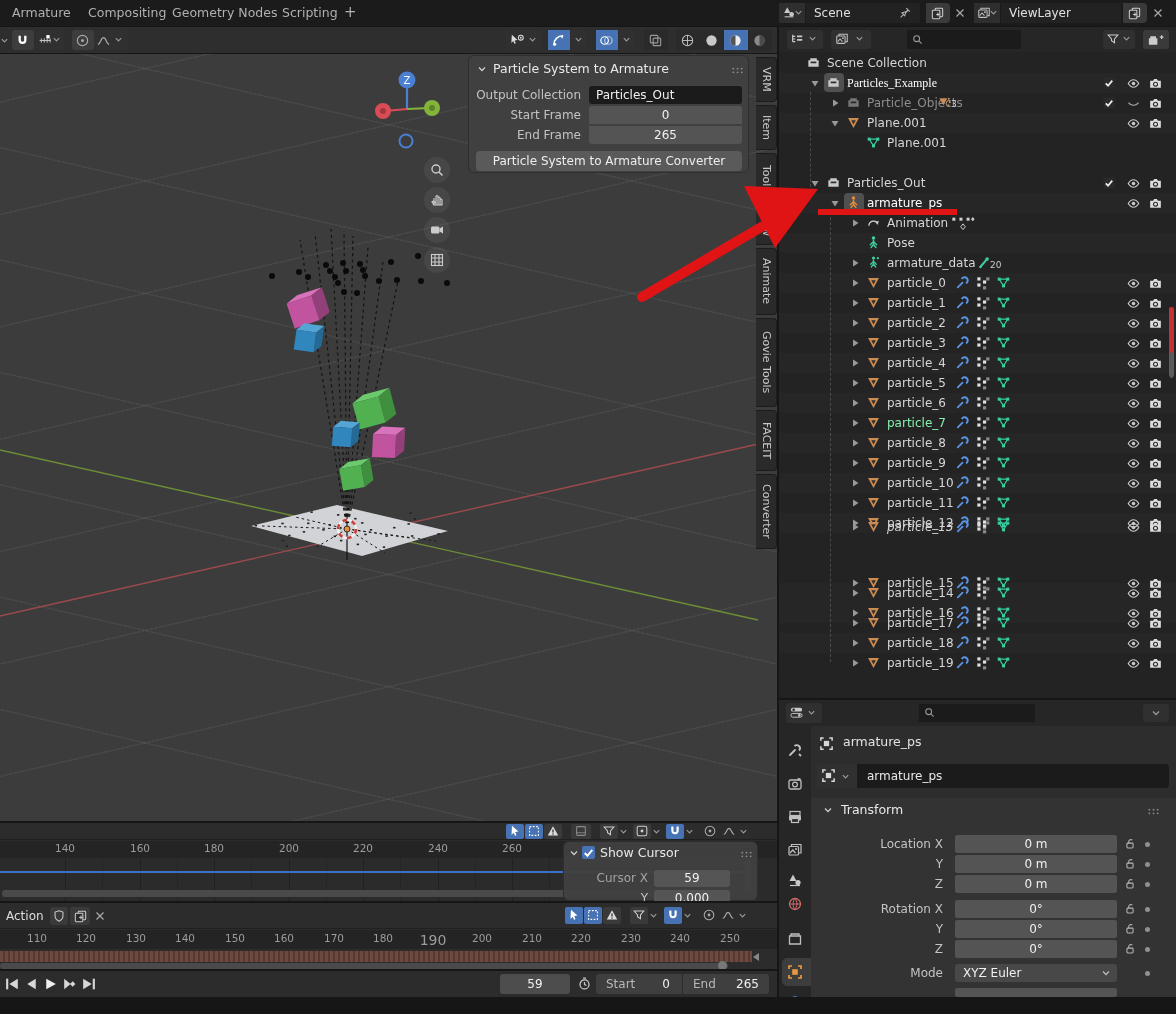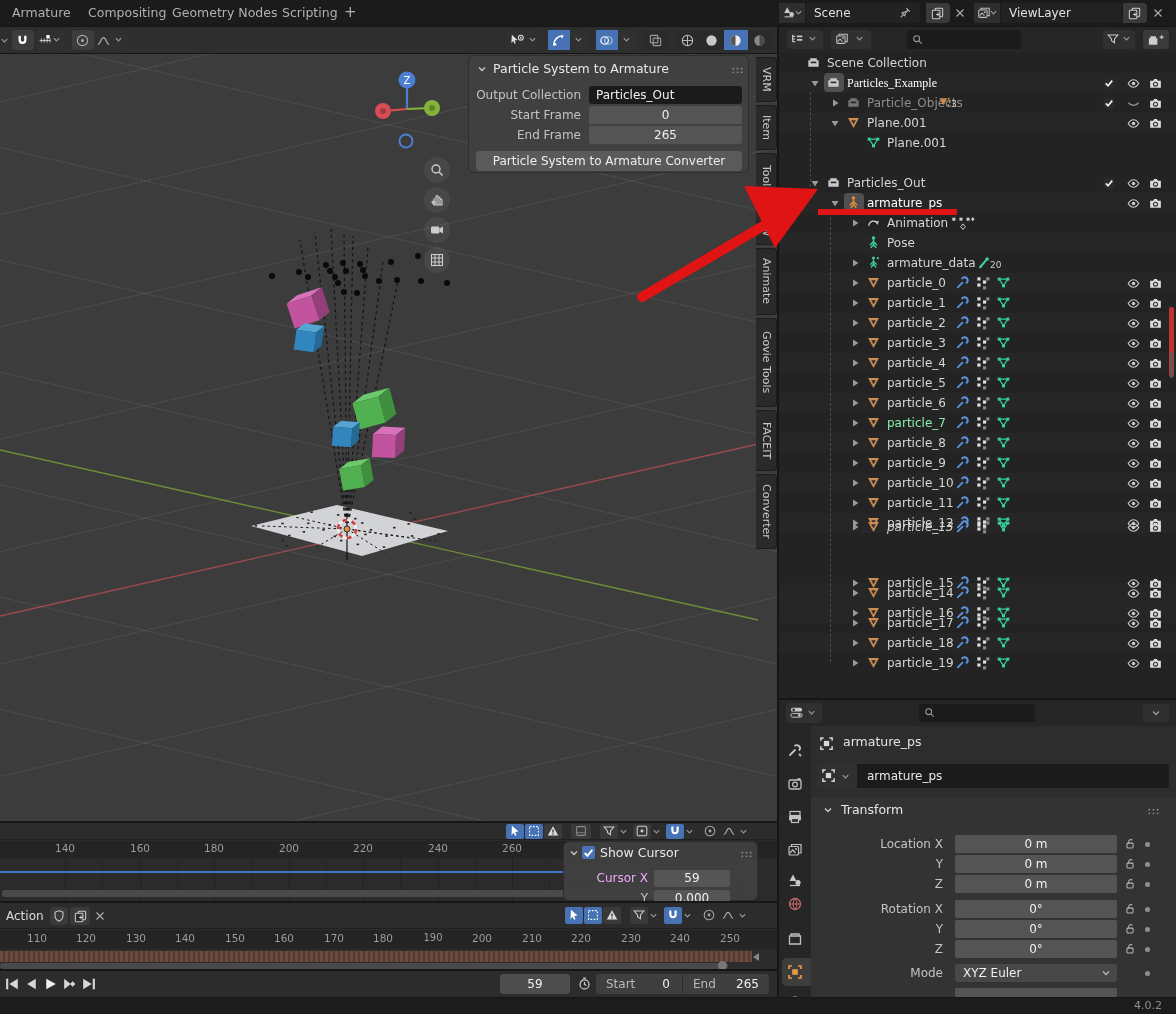--- a/index.html
+++ b/index.html
@@ -545,21 +545,21 @@
             <g fill="#8a8a8a">
               <circle cx="2.5" cy="2.5" r="1"></circle>
               <circle cx="7" cy="2.5" r="1"></circle>
               <circle cx="11.5" cy="2.5" r="1"></circle>
               <circle cx="2.5" cy="6.5" r="1"></circle>
               <circle cx="7" cy="6.5" r="1"></circle>
               <circle cx="11.5" cy="6.5" r="1"></circle>
             </g>
           </svg>
         </div>
-        <div class="abs" style="left: 0px; top: 28px; width: 84px; text-align: right; color: #f0abfc; line-height: 17px;">Cursor X</div>
+        <div class="abs" style="left: 0px; top: 28px; width: 84px; text-align: right; color: #a3a3a3; line-height: 17px;">Cursor X</div>
         <div class="abs" style="left: 90px; top: 28px; width: 76px; height: 17px; background: rgb(85, 85, 85); border-radius: 3px; color: rgb(240, 240, 240); text-align: center; line-height: 17px;">59</div>
         <div class="abs" style="left: 0px; top: 48px; width: 84px; text-align: right; color: rgb(195, 195, 195); line-height: 17px;">Y</div>
         <div class="abs" style="left: 90px; top: 48px; width: 76px; height: 17px; background: rgb(85, 85, 85); border-radius: 3px; color: rgb(240, 240, 240); text-align: center; line-height: 17px;">0.000</div>
       </div>
     </div>
  <div class="reg" id="dope">
       <div class="abs" style="left: 0px; top: 0px; width: 777px; height: 26px; background: rgb(44, 44, 44); border-bottom: 1px solid rgb(32, 32, 32);">
         <div class="abs" style="left: 6px; top: 0px; height: 26px; line-height: 26px; color: rgb(221, 221, 221);">Action</div>
         <div class="abs" style="left: 50px; top: 4px; width: 18px; height: 18px; background: rgb(58, 58, 58); border-radius: 3px;"></div>
         <div class="ic abs" style="left: 52px; top: 6px; width: 14px; height: 14px;">
@@ -651,21 +651,21 @@
       </div>
       <div class="abs" style="left: 0px; top: 27px; width: 777px; height: 19px; background: rgb(36, 36, 36);">
         <div class="abs" style="left: 22px; top: 2px; width: 30px; text-align: center; font-size: 10.5px; color: rgb(156, 156, 156);">110</div>
         <div class="abs" style="left: 71px; top: 2px; width: 30px; text-align: center; font-size: 10.5px; color: rgb(156, 156, 156);">120</div>
         <div class="abs" style="left: 121px; top: 2px; width: 30px; text-align: center; font-size: 10.5px; color: rgb(156, 156, 156);">130</div>
         <div class="abs" style="left: 170px; top: 2px; width: 30px; text-align: center; font-size: 10.5px; color: rgb(156, 156, 156);">140</div>
         <div class="abs" style="left: 220px; top: 2px; width: 30px; text-align: center; font-size: 10.5px; color: rgb(156, 156, 156);">150</div>
         <div class="abs" style="left: 269px; top: 2px; width: 30px; text-align: center; font-size: 10.5px; color: rgb(156, 156, 156);">160</div>
         <div class="abs" style="left: 319px; top: 2px; width: 30px; text-align: center; font-size: 10.5px; color: rgb(156, 156, 156);">170</div>
         <div class="abs" style="left: 368px; top: 2px; width: 30px; text-align: center; font-size: 10.5px; color: rgb(156, 156, 156);">180</div>
-        <div class="abs" style="left: 418px; top: 2px; width: 30px; text-align: center; font-size: 10px; color: rgb(156, 156, 156);">190</div>
+        <div class="abs" style="left: 418px; top: 2px; width: 30px; text-align: center; font-size: 14px; color: rgb(156, 156, 156);">190</div>
         <div class="abs" style="left: 467px; top: 2px; width: 30px; text-align: center; font-size: 10.5px; color: rgb(156, 156, 156);">200</div>
         <div class="abs" style="left: 517px; top: 2px; width: 30px; text-align: center; font-size: 10.5px; color: rgb(156, 156, 156);">210</div>
         <div class="abs" style="left: 566px; top: 2px; width: 30px; text-align: center; font-size: 10.5px; color: rgb(156, 156, 156);">220</div>
         <div class="abs" style="left: 616px; top: 2px; width: 30px; text-align: center; font-size: 10.5px; color: rgb(156, 156, 156);">230</div>
         <div class="abs" style="left: 665px; top: 2px; width: 30px; text-align: center; font-size: 10.5px; color: rgb(156, 156, 156);">240</div>
         <div class="abs" style="left: 715px; top: 2px; width: 30px; text-align: center; font-size: 10.5px; color: rgb(156, 156, 156);">250</div>
       </div>
       <div class="abs" style="left: 0px; top: 48px; width: 752px; height: 11px; background: repeating-linear-gradient(90deg, rgb(107, 74, 66) 0px, rgb(107, 74, 66) 3px, rgb(87, 57, 47) 3px, rgb(87, 57, 47) 5px);"></div>
       <div class="abs" style="left: 753px; top: 50px; width: 0px; height: 0px; border-top: 4px solid transparent; border-bottom: 4px solid transparent; border-right: 6px solid rgb(136, 136, 136);"></div>
       <div class="abs" style="left: 0px; top: 60px; width: 728px; height: 6px; background: rgb(74, 74, 74); border-radius: 3px;"></div>
@@ -2295,21 +2295,18 @@
               <svg viewBox="0 0 10 10">
                 <polyline points="2,3.5 5,6.5 8,3.5" fill="none" stroke="currentColor" stroke-width="1.3"></polyline>
               </svg>
             </div>
           </div>
           <div class="abs" style="left: 334px; top: 173px; width: 5px; height: 5px; border-radius: 3px; background: rgb(144, 144, 144);"></div>
           <div class="abs" style="left: 144px; top: 190px; width: 162px; height: 9px; background: rgb(84, 84, 84); border-radius: 2px;"></div>
         </div>
       </div>
     </div>
- <div class="reg" id="status">
-      <div class="abs" style="right: 14px; top: 1px; font-size: 11px; color: rgb(142, 142, 142);">4.0.2</div>
-    </div>
  <svg id="annot" width="1176" height="1014">
       <line x1="642" y1="297" x2="770" y2="222" stroke="#e01414" stroke-width="10" stroke-linecap="round"></line>
       <polygon points="818,189 744,186 775,248" fill="#e01414"></polygon>
       <rect x="818" y="209" width="139" height="6" fill="#e01414"></rect>
     </svg>
 </div>
 
 </body></html>

